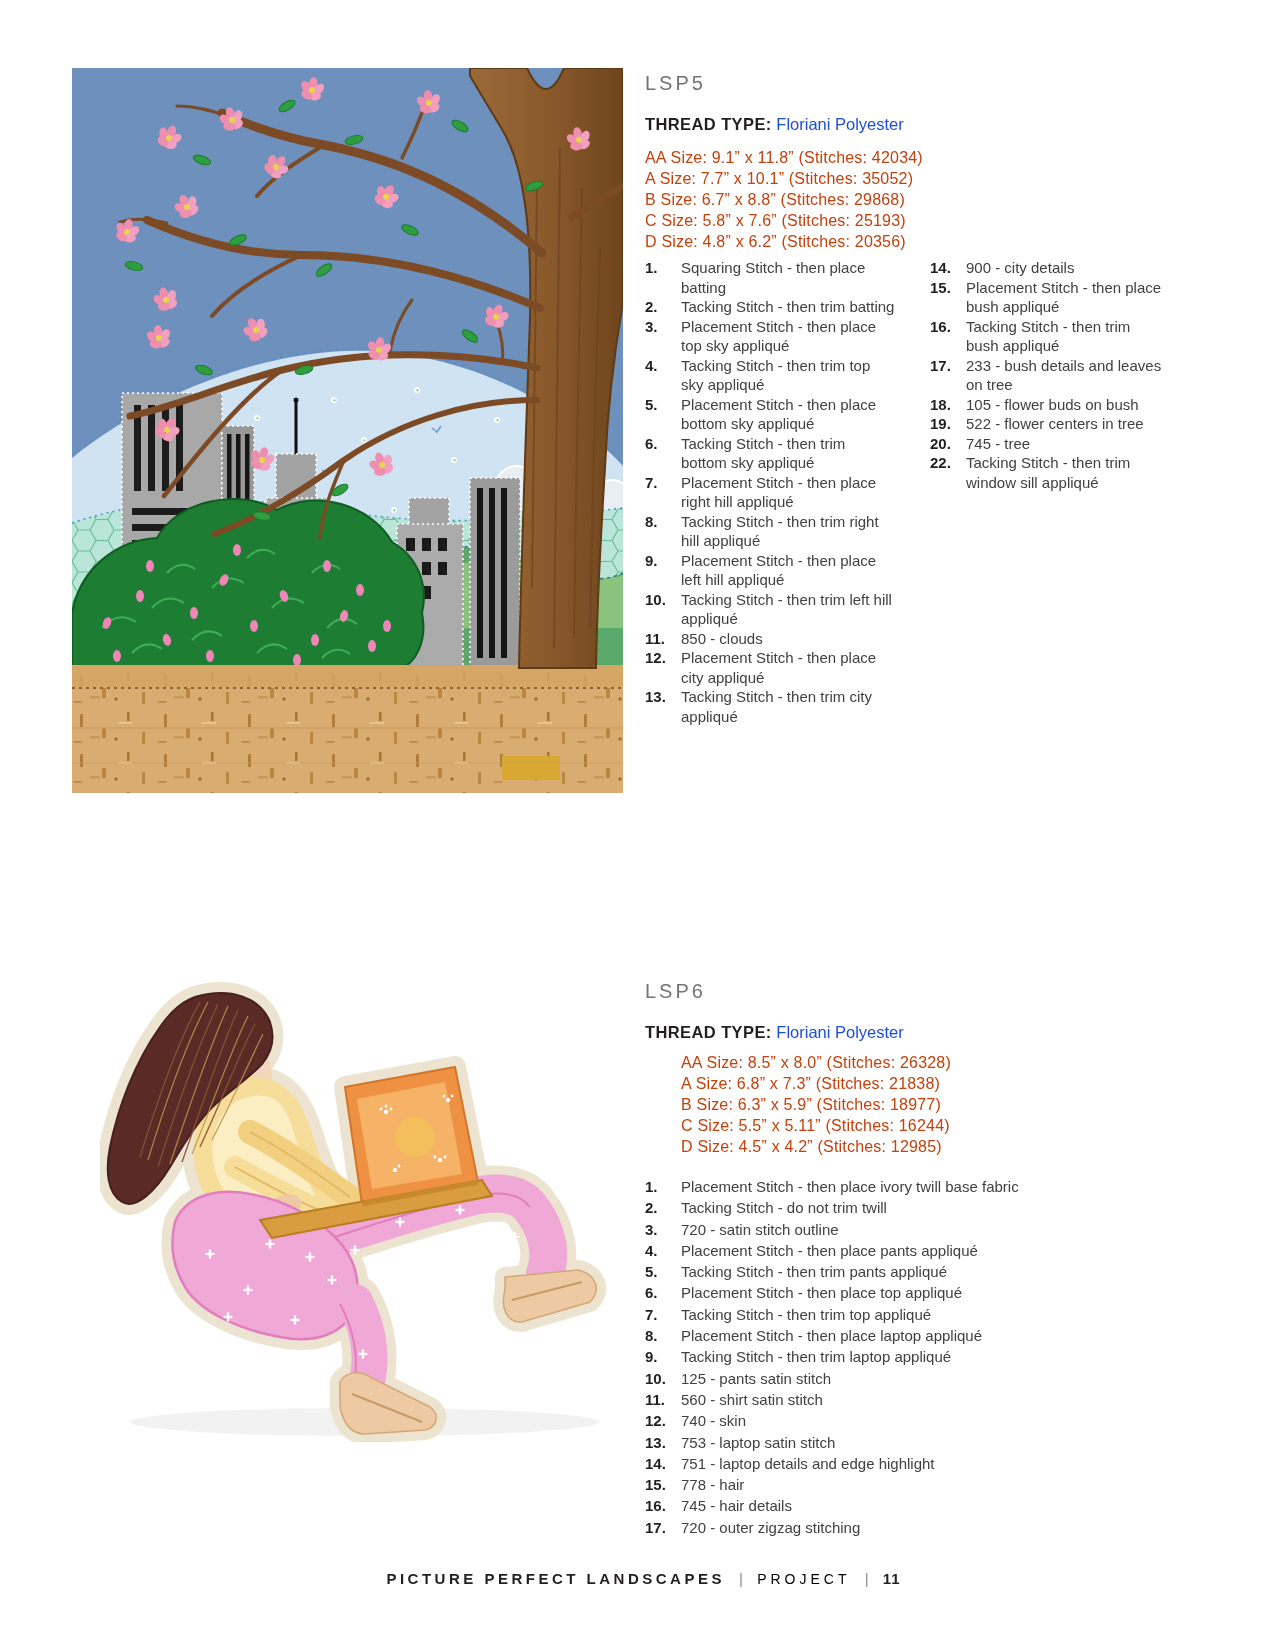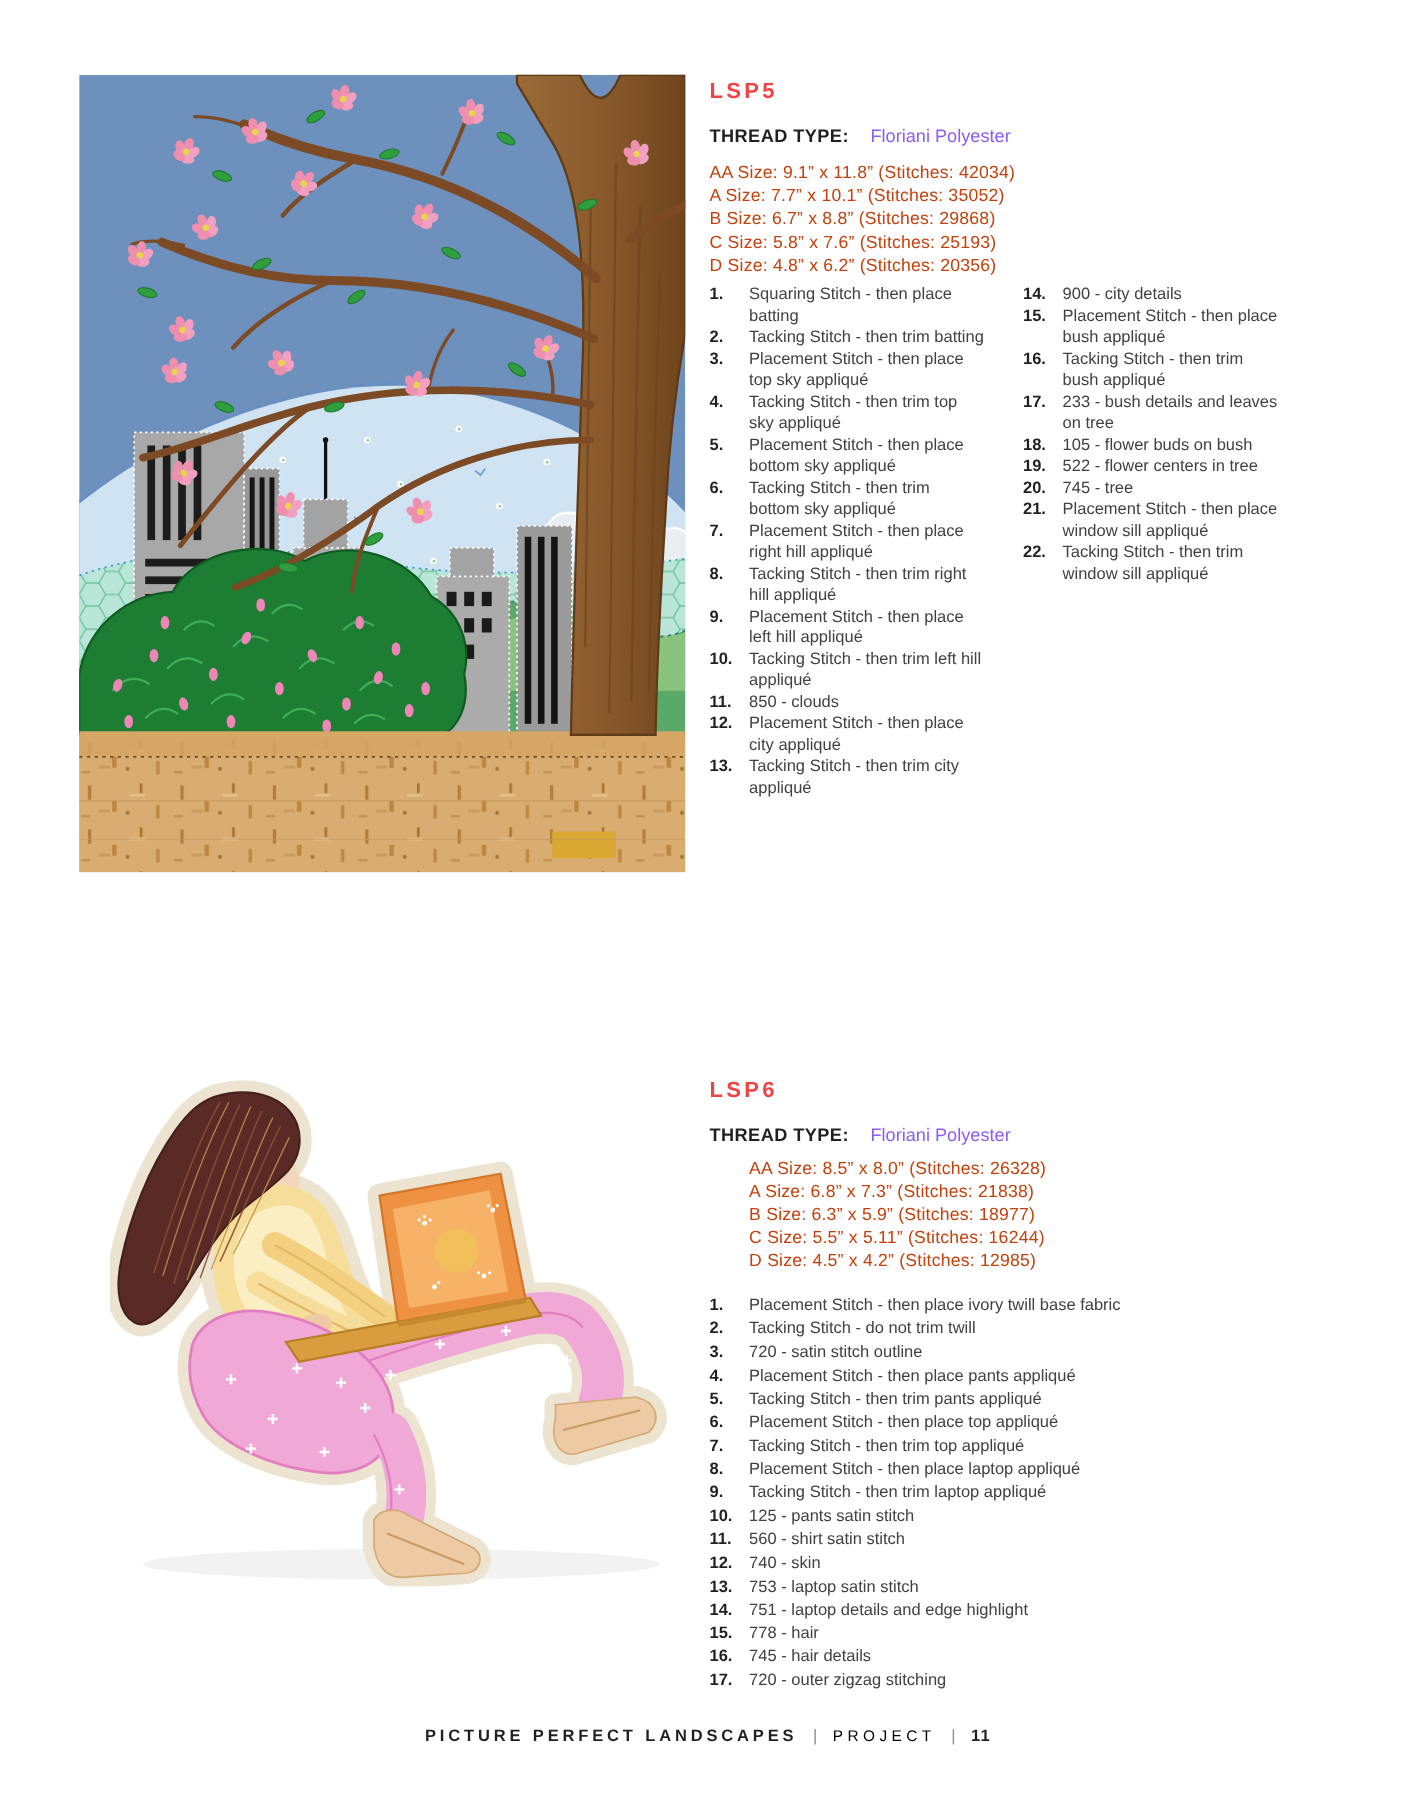--- a/index.html
+++ b/index.html
@@ -3,24 +3,24 @@
 <meta charset="utf-8">
 <style>
   html,body{margin:0;padding:0;background:#ffffff;}
   body{font-family:"Liberation Sans","DejaVu Sans",sans-serif;color:#3e3e40;}
   .page{position:relative;width:1275px;height:1650px;background:#ffffff;overflow:hidden;}
 
   .photo{position:absolute;}
   .photo svg{display:block;}
 
   
-  .sec-title{position:absolute;font-size:20px;font-weight:bold;letter-spacing:3px;color:#ef4444;}
+  .sec-title{position:absolute;font-size:20px;font-weight:normal;letter-spacing:3px;color:#737373;}
   .thread-line{position:absolute;font-size:16.5px;}
   .thread-label{font-weight:bold;color:#231f20;letter-spacing:0.4px;}
-  .thread-value{color:#8b5cf6;margin-left:15px;}
+  .thread-value{color:#1d4ed8;}
   .sizes{position:absolute;font-size:16px;line-height:21px;color:#c2410c;letter-spacing:0.2px;}
   .steps-col{position:absolute;font-size:15px;line-height:19.5px;color:#414042;}
   .steps-col.wide{line-height:21.3px;}
   .step{display:flex;}
   .step-num{flex:0 0 36px;font-weight:bold;color:#231f20;}
   .step-text{flex:1;}
 
   
   .footer{position:absolute;top:1570px;left:0;width:100%;text-align:center;font-size:15px;color:#231f20;}
   .footer .book{font-weight:bold;letter-spacing:3.5px;margin-left:12px;}
@@ -418,24 +418,20 @@
       <div class="step">
         <span class="step-num">19.</span>
         <span class="step-text">522 - flower centers in tree</span>
       </div>
 
       <div class="step">
         <span class="step-num">20.</span>
         <span class="step-text">745 - tree</span>
       </div>
 
-      <div class="step">
-        <span class="step-num">21.</span>
-        <span class="step-text">Placement Stitch - then place window sill appliqué</span>
-      </div>
 
       <div class="step">
         <span class="step-num">22.</span>
         <span class="step-text">Tacking Stitch - then trim window sill appliqué</span>
       </div>
     </div>
 
   <figure class="photo" style="left:100px;top:982px;width:510px;height:460px;margin:0;">
     <svg width="510" height="460" viewBox="0 0 510 460">
       <defs>

